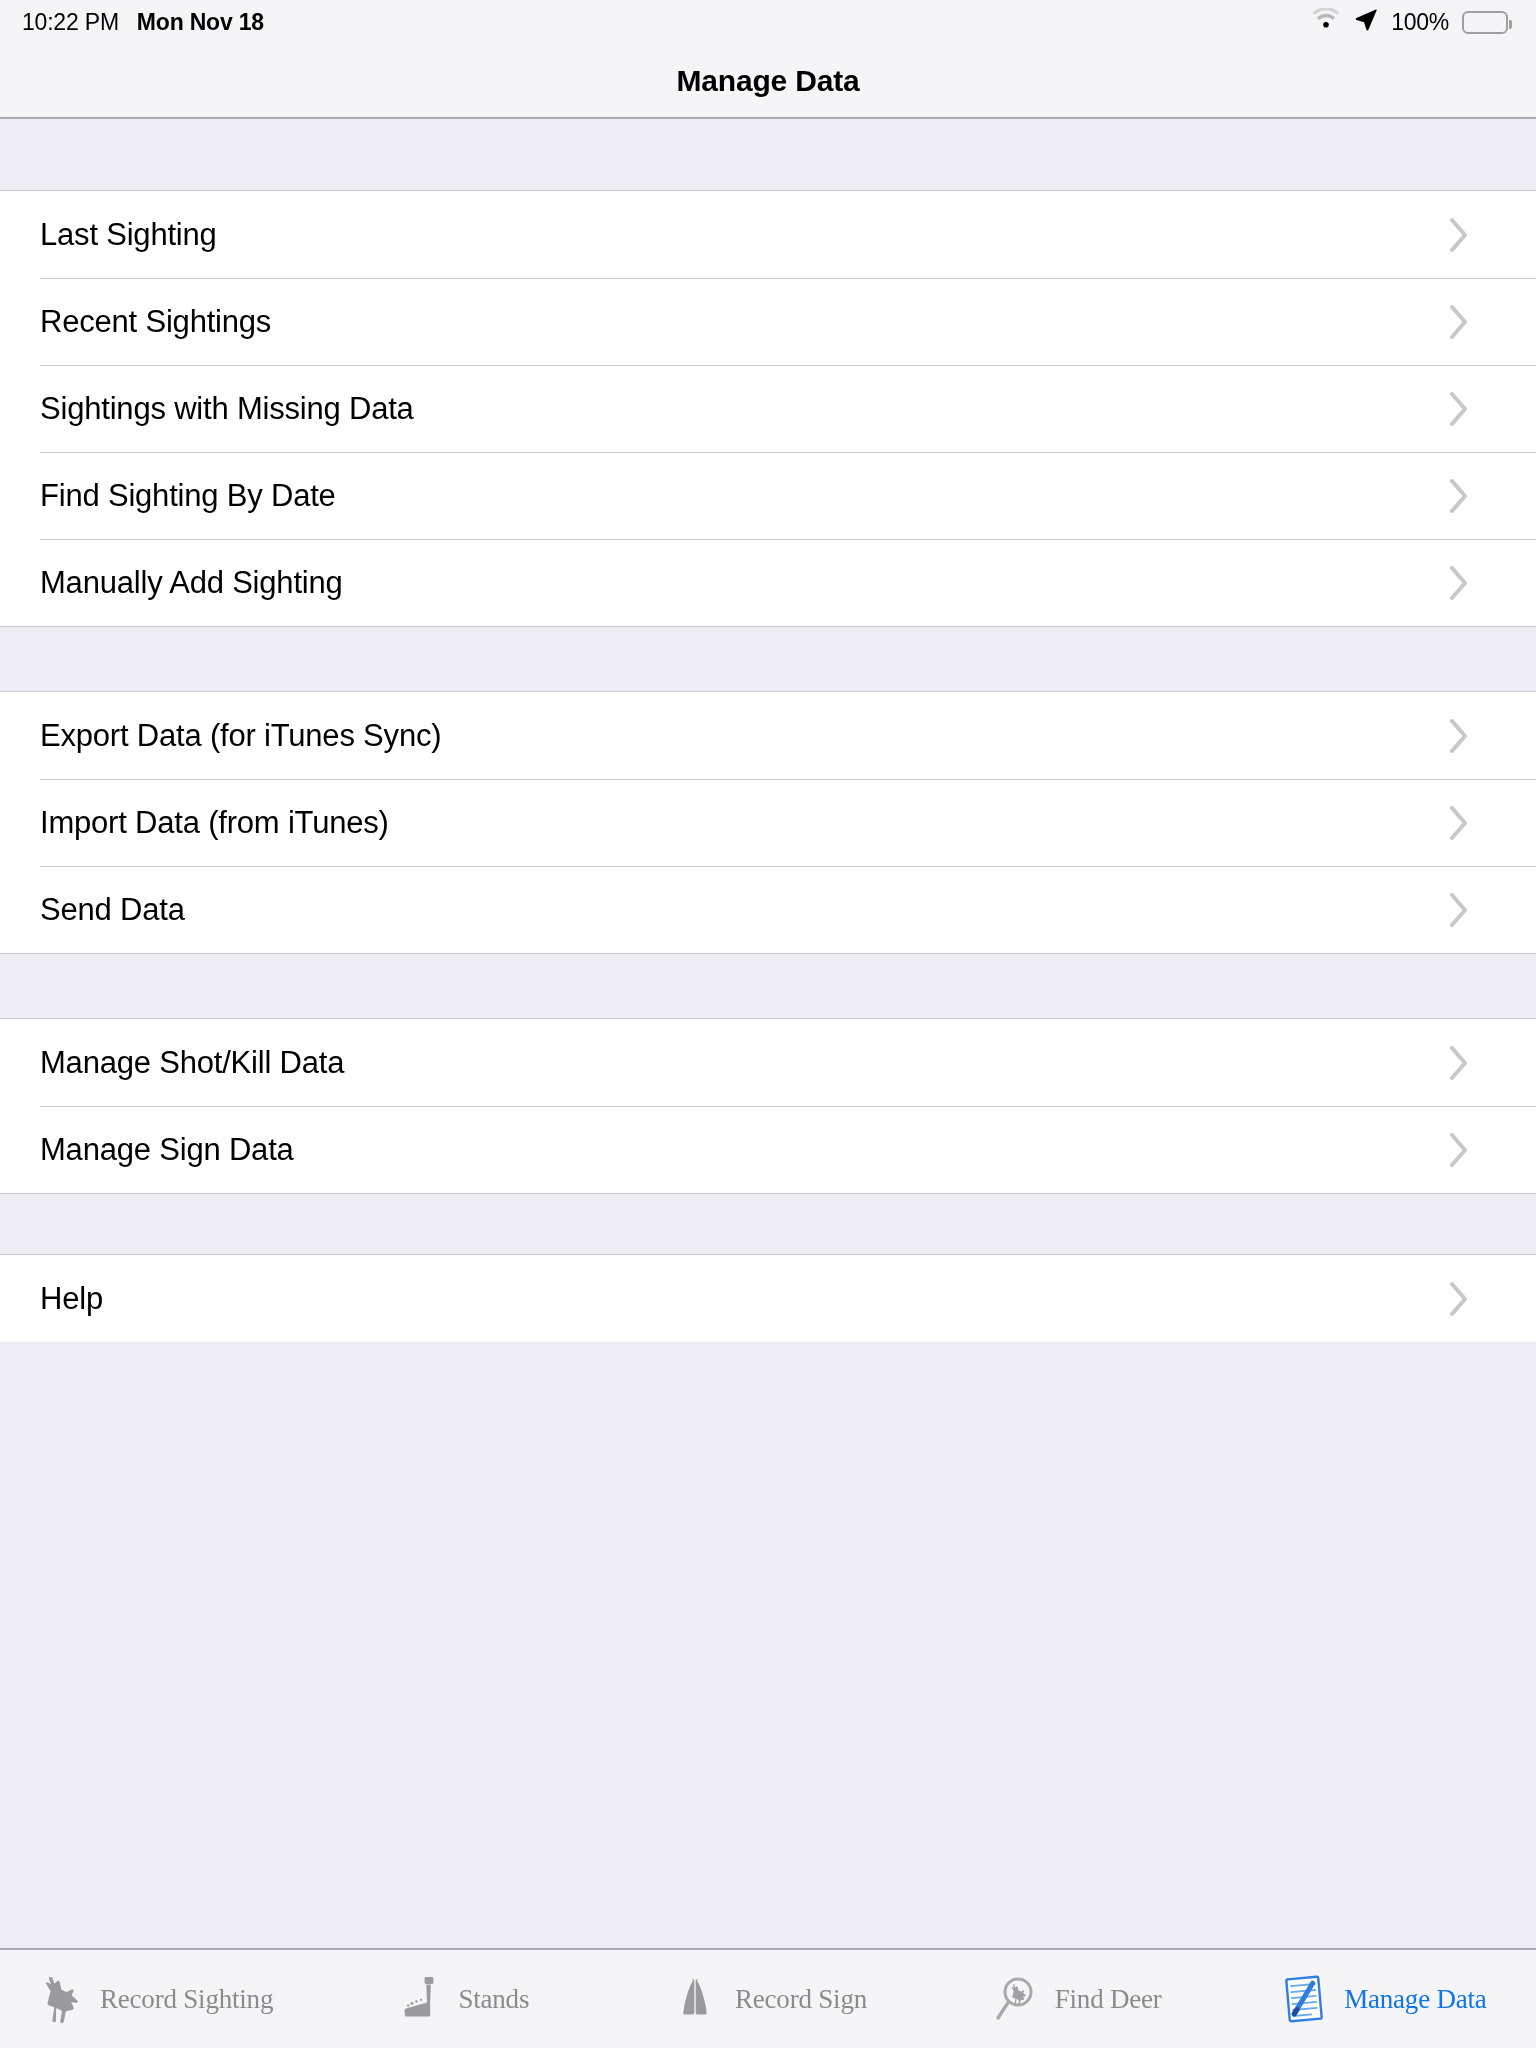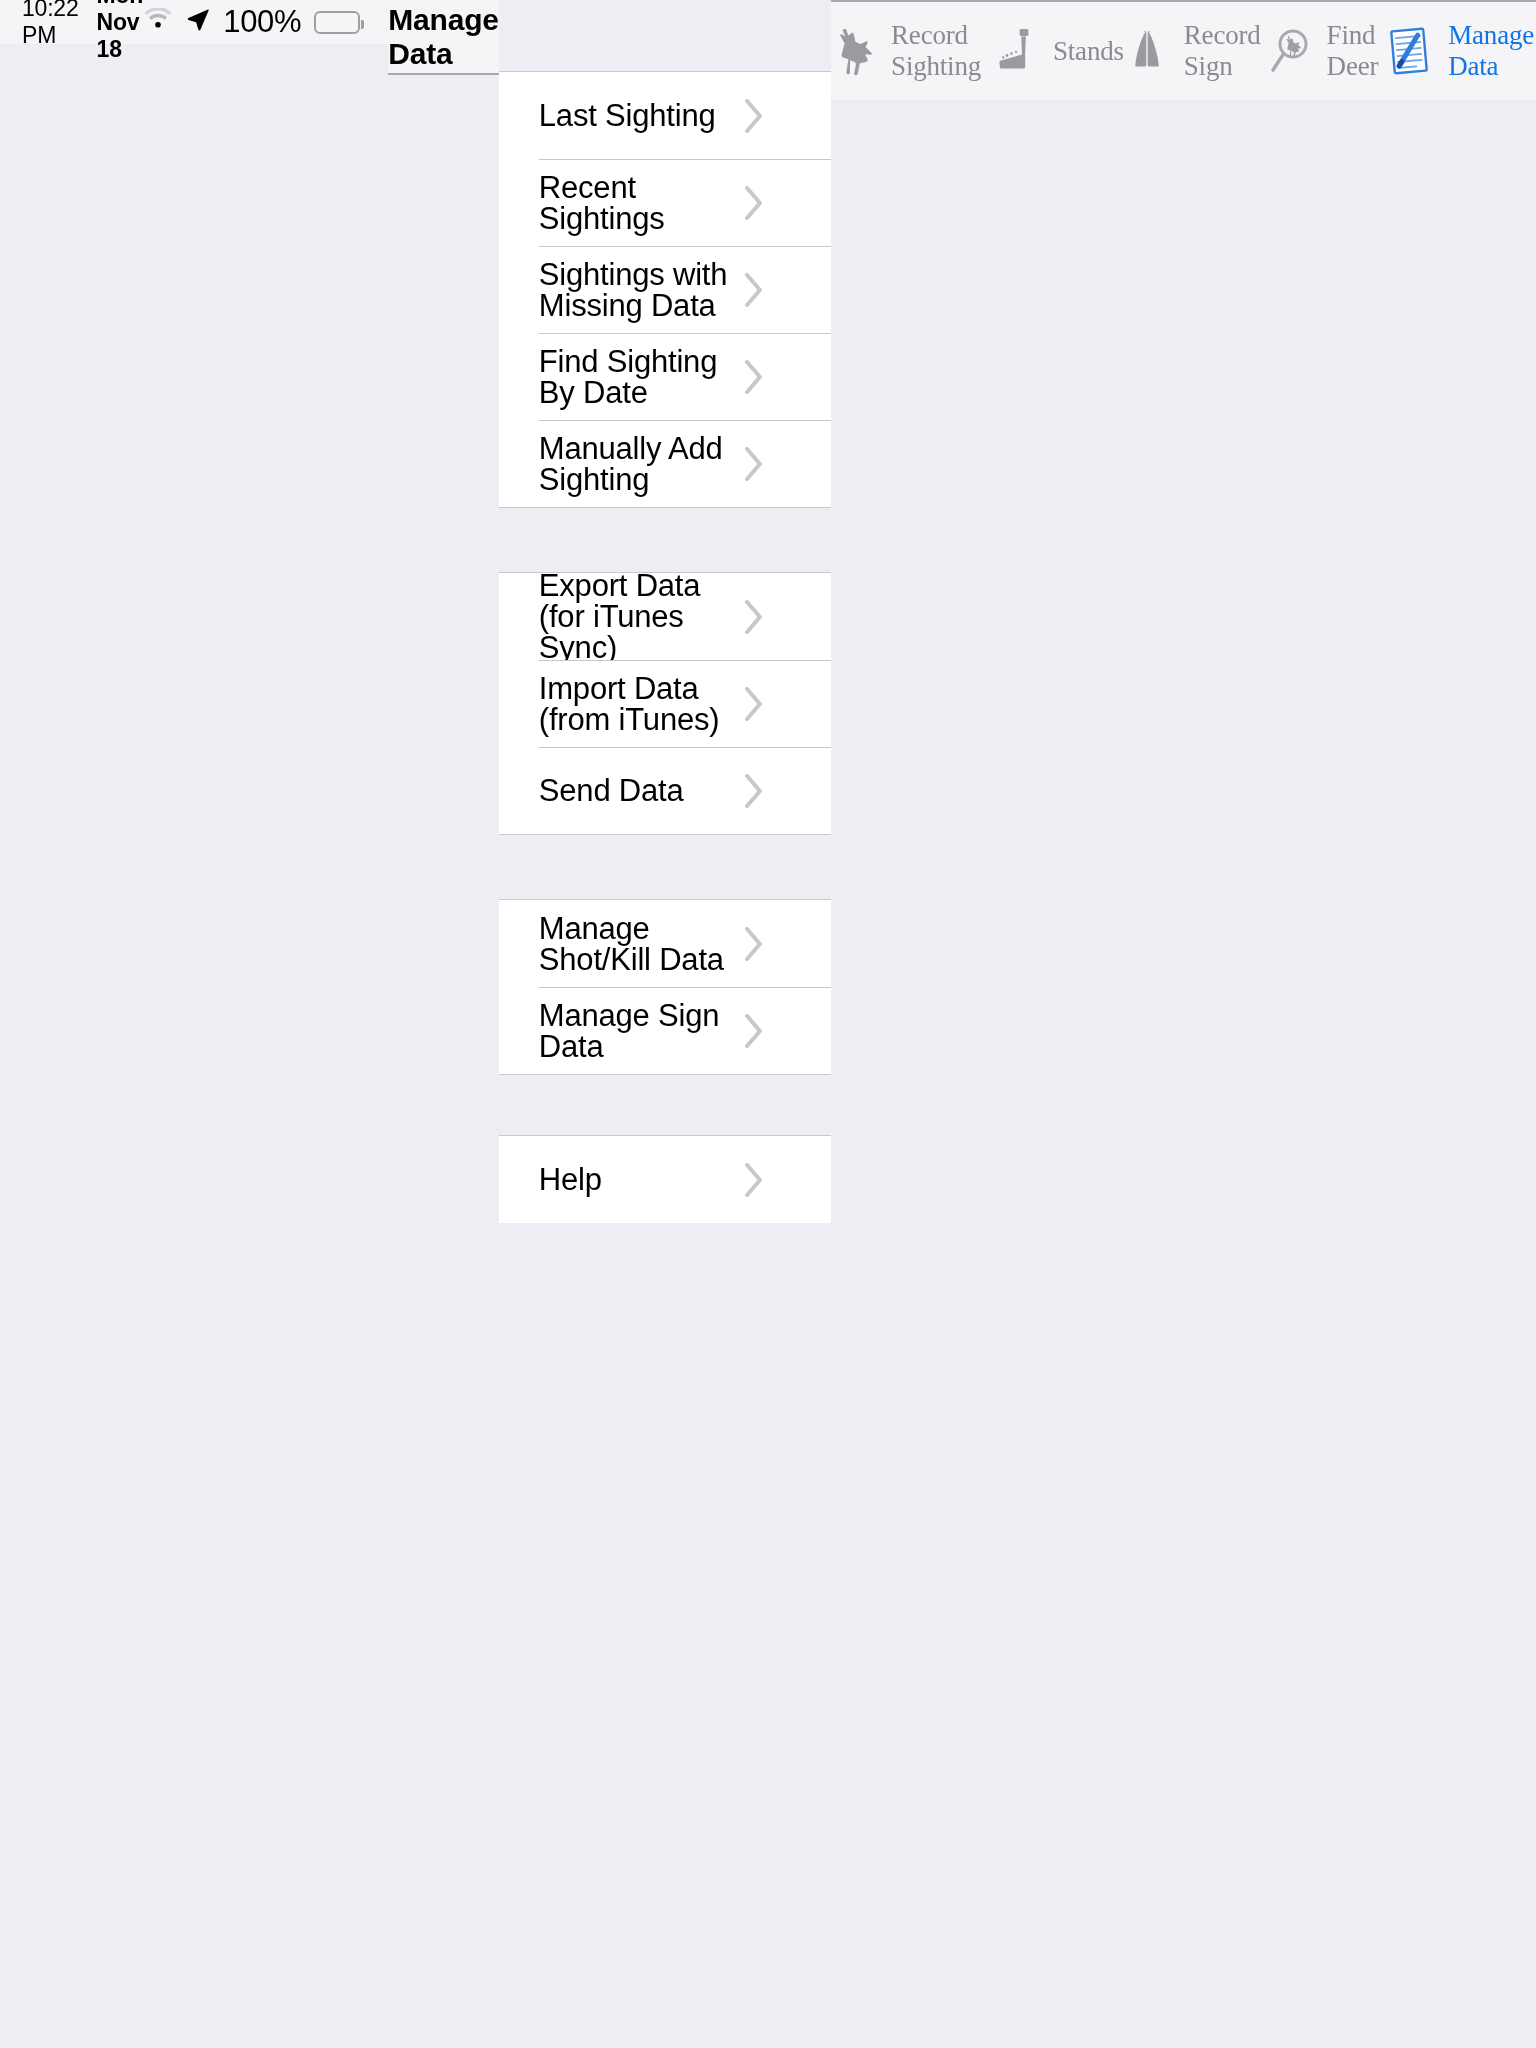--- a/index.html
+++ b/index.html
@@ -3,36 +3,36 @@
 <meta charset="utf-8">
 <style>
   * { margin:0; padding:0; box-sizing:border-box; }
   html, body {
     width:1536px; height:2048px;
     font-family:"Liberation Sans", sans-serif;
     background:#EEEDF3;
     -webkit-font-smoothing:antialiased;
     overflow:hidden;
   }
-  #screen { position:relative; width:1536px; height:2048px; display:flex; flex-direction:row; }
+  #screen { position:relative; width:1536px; height:2048px; display:flex; flex-direction:column; }
 
   
   .statusbar {
     height:44px; flex:0 0 44px;
     background:#F5F5F7;
     display:flex; align-items:center;
     padding:0 28px 0 22px;
     font-size:23px; color:#000;
   }
   .sb-left { display:flex; align-items:center; gap:18px; }
   .sb-time { font-weight:500; letter-spacing:-0.2px; }
   .sb-date { font-weight:700; letter-spacing:-0.2px; }
   .sb-spacer { flex:1 1 auto; }
   .sb-right { display:flex; align-items:center; gap:13px; }
-  .sb-pct { font-weight:500; font-size:31px; letter-spacing:-0.3px; }
+  .sb-pct { font-weight:500; font-size:23px; letter-spacing:-0.3px; }
   .icon-wifi { display:block; }
   .icon-loc  { display:block; }
   .battery {
     position:relative; width:46px; height:23px;
     border:2px solid rgba(0,0,0,0.35); border-radius:6px;
     padding:2px; display:block;
   }
   .battery .fill { height:100%; background:#000; border-radius:3px; }
   .battery::after{
     content:""; position:absolute; right:-6px; top:7px;

